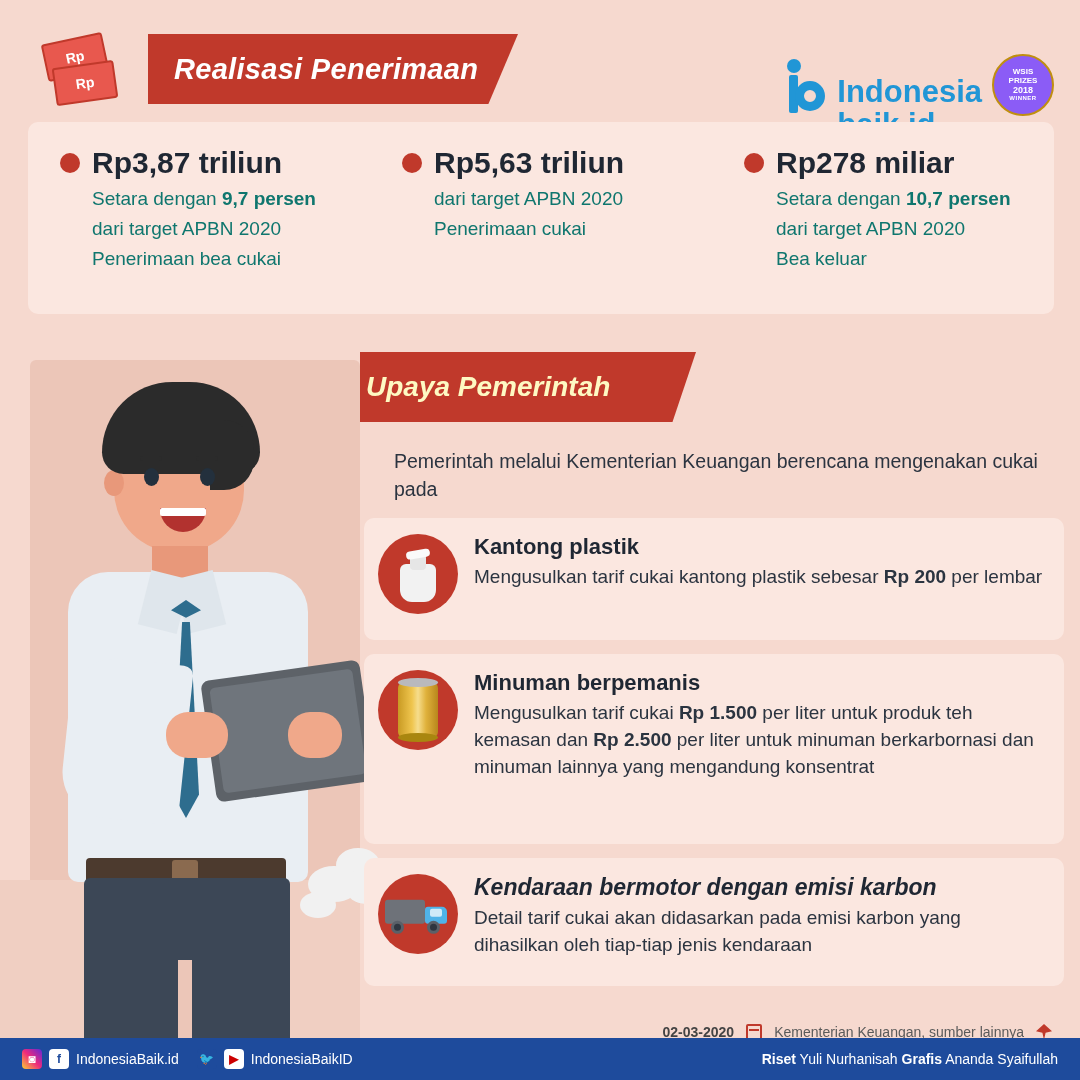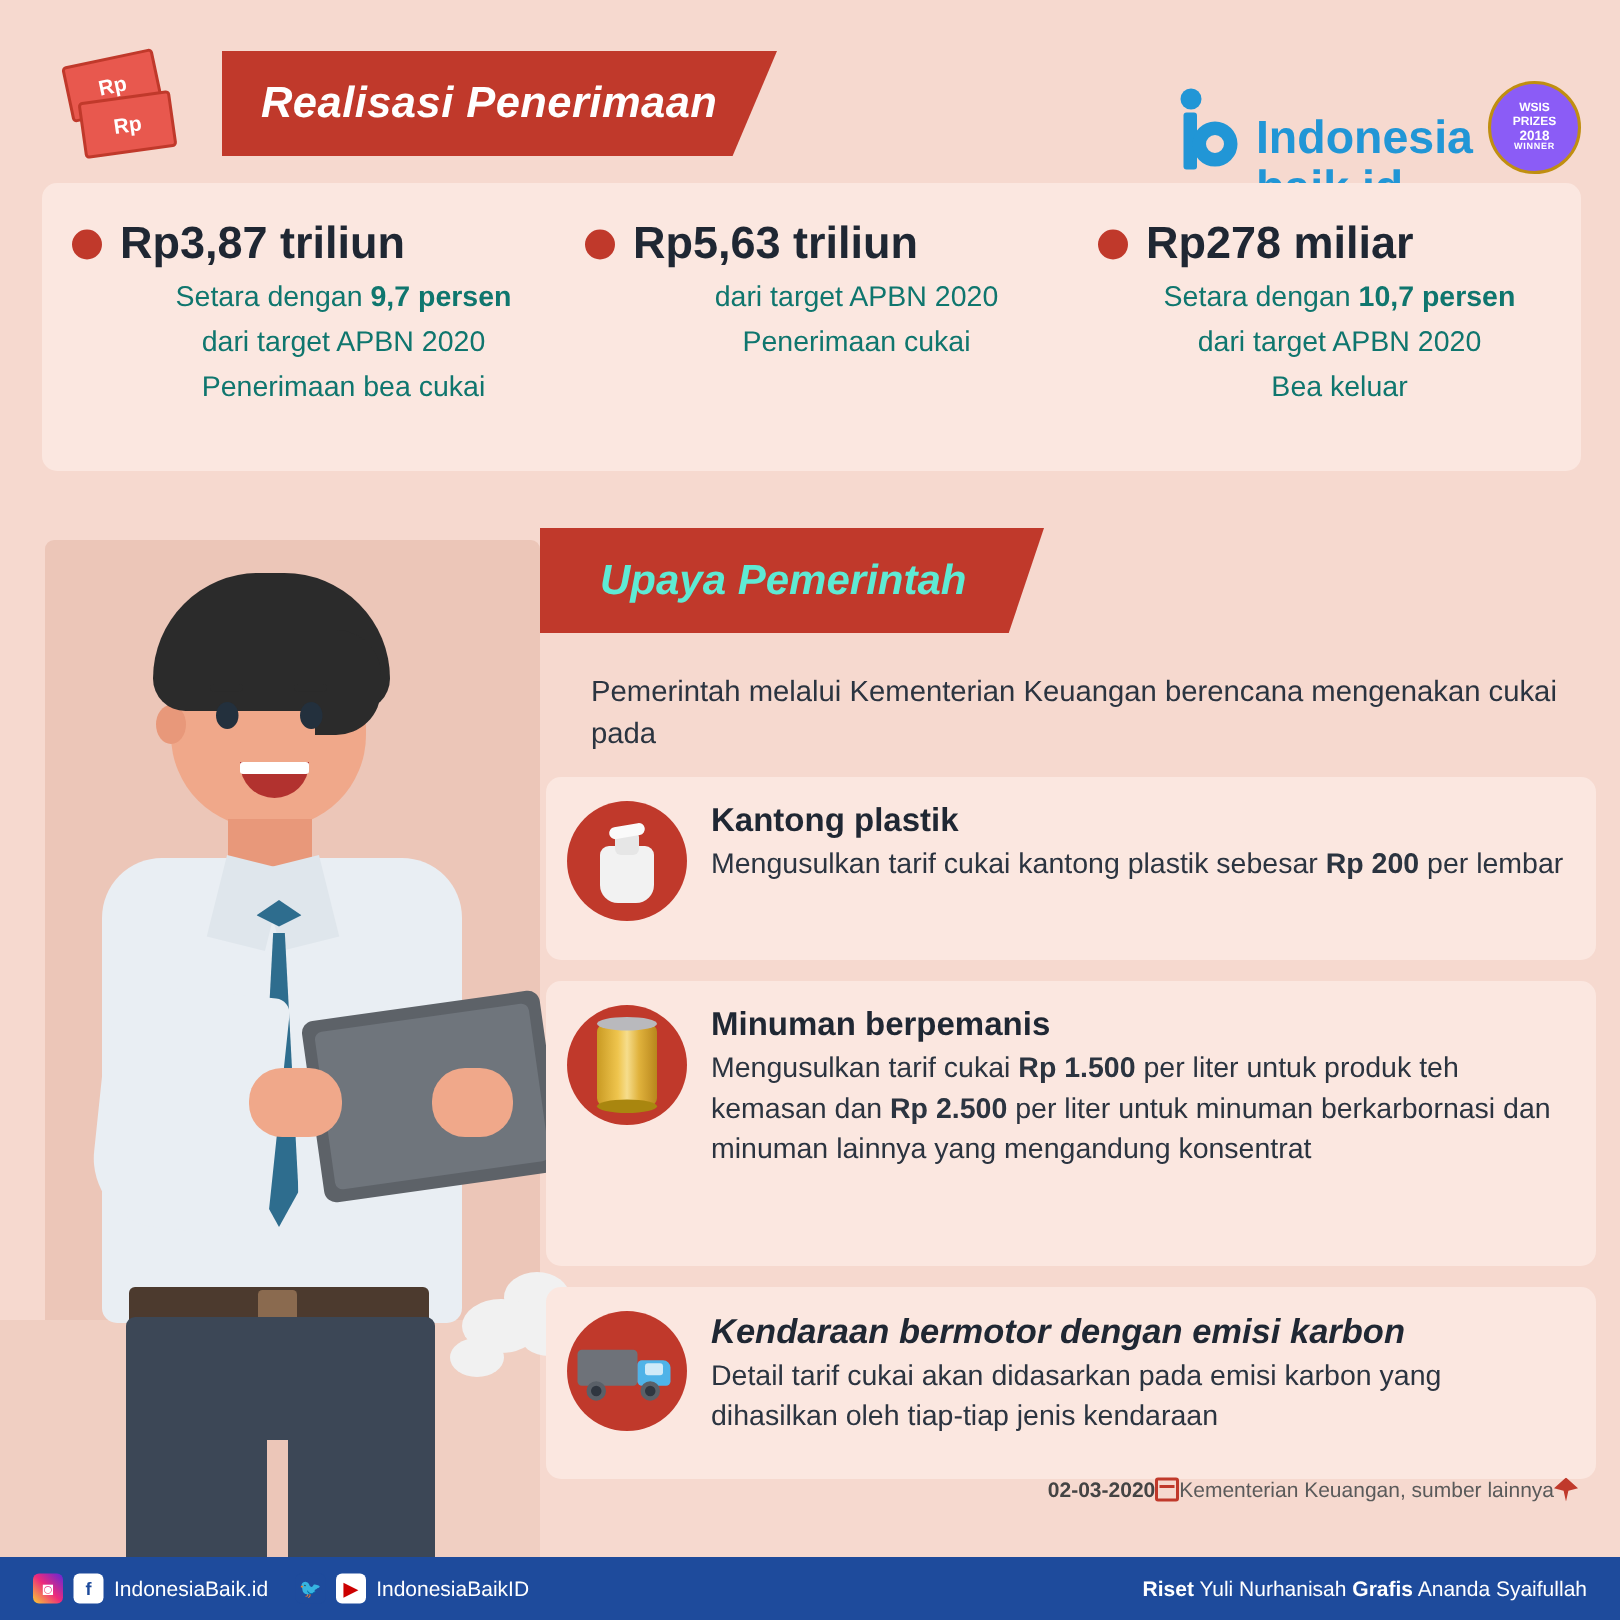--- a/index.html
+++ b/index.html
@@ -59,39 +59,39 @@
     border: 2px solid #c08f10;
   }
   .wsis .yr { font-size: 9px; }
   .wsis .win { font-size: 6px; letter-spacing: .5px; }
 
   
   .stats-panel {
     position: absolute; left: 28px; top: 122px; width: 1026px; height: 192px;
     background: #fbe7e0; border-radius: 10px;
   }
-  .stats-row { display: flex; padding: 24px 20px 0 20px; text-align: center; }
+  .stats-row { display: flex; padding: 24px 20px 0 32px; }
   .stat { flex: 1; padding-right: 12px; }
   .stat.col1 { flex: 0 0 342px; }
   .stat.col2 { flex: 0 0 342px; }
   .stat-head { display: flex; align-items: center; gap: 12px; }
   .stat-dot { width: 20px; height: 20px; border-radius: 50%; background: #c0392b; flex: none; }
   .stat-amount { font-size: 30px; font-weight: bold; color: #1f2733; }
   .stat-line { font-size: 19px; color: #0f766e; margin-left: 32px; margin-top: 8px; }
   .stat-line b { font-weight: bold; }
 
   
   .upaya-band {
     position: absolute; left: 360px; top: 352px; width: 336px; height: 70px;
     background: #c0392b;
     clip-path: polygon(0 0, 100% 0, 93% 100%, 0 100%);
     display: flex; align-items: center;
   }
   .upaya-band .title {
-    color: #5eead4; font-size: 28px; font-weight: bold; font-style: italic; padding-left: 40px;
+    color: #fef9c3; font-size: 28px; font-weight: bold; font-style: italic; padding-left: 6px;
   }
   .upaya-intro {
     position: absolute; left: 394px; top: 447px; width: 660px;
     font-size: 19.5px; color: #2b3440; line-height: 1.45;
   }
 
   
   .card {
     position: absolute; left: 364px; background: #fbe7e0; border-radius: 10px;
   }
@@ -159,21 +159,21 @@
   .p-tablet { position: absolute; left: 168px; top: 310px; width: 160px; height: 122px; background: #5d6268;
               border-radius: 8px; transform: rotate(-8deg); }
   .p-tablet:after { content:""; position: absolute; left: 8px; top: 8px; right: 8px; bottom: 8px; background: #6f757c; border-radius: 5px; }
   .p-belt2 { position: absolute; left: 46px; top: 498px; width: 200px; height: 26px; background: #4c3a2e; border-radius: 4px; }
   .p-buckle { position: absolute; left: 132px; top: 500px; width: 26px; height: 22px; background: #8a6a4f; border-radius: 3px; }
   .p-pants { position: absolute; left: 44px; top: 518px; width: 206px; height: 190px; background: #3c4756; border-radius: 6px 6px 0 0; }
   .p-pants-gap { position: absolute; left: 138px; top: 600px; width: 14px; height: 110px; background: #ecc6b8; }
 
   
   .source-line {
-    position: absolute; right: 28px; top: 985px; display: flex; align-items: center; gap: 0;
+    position: absolute; right: 28px; top: 1024px; display: flex; align-items: center; gap: 12px;
     font-size: 14px; color: #5a5a5a;
   }
   .source-line .date { font-weight: bold; color: #444; }
   .cal-icon { width: 16px; height: 16px; border: 2px solid #c0392b; border-radius: 2px; position: relative; }
   .cal-icon:after { content:""; position:absolute; left:1px; top:3px; width:10px; height:2px; background:#c0392b; }
   .pin-icon { width: 16px; height: 16px; background: #c0392b; clip-path: polygon(50% 0, 100% 45%, 60% 55%, 50% 100%, 40% 55%, 0 45%); }
 
   
   .bottom-bar {
     position: absolute; left: 0; bottom: 0; width: 1080px; height: 42px;

